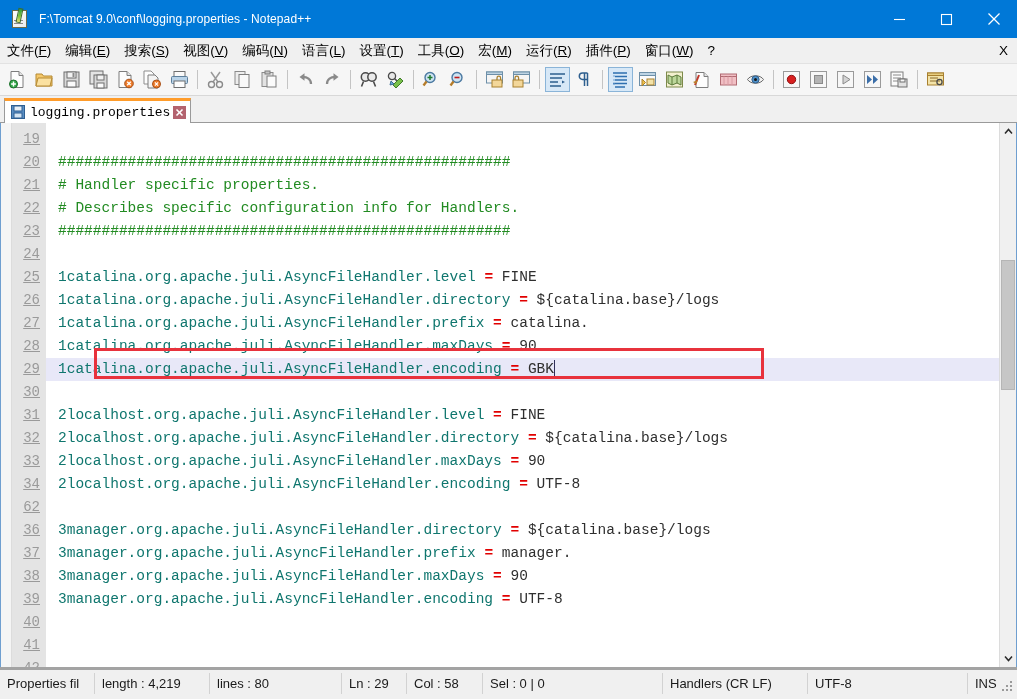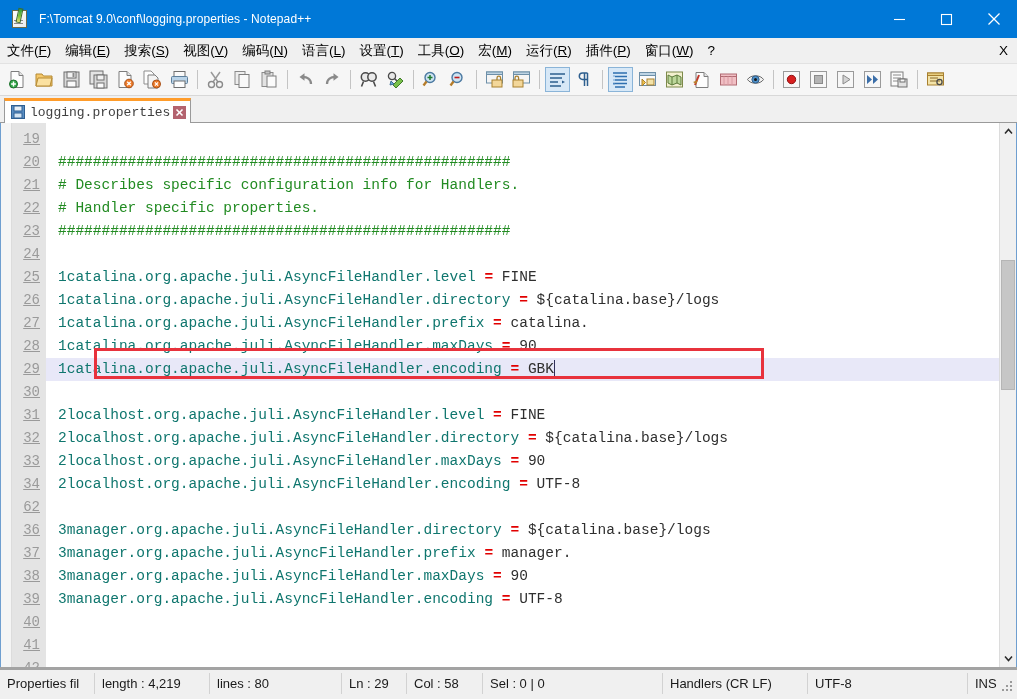--- a/index.html
+++ b/index.html
@@ -150,21 +150,21 @@
     align-items: center;
     padding: 0 4px 0 6px;
     box-sizing: border-box;
     position: relative;
     top: 1px;
   }
   .tab-save-icon { width: 14px; height: 14px; margin-right: 5px; flex:0 0 auto;}
   .tab-label {
     font-family: "Liberation Mono", monospace;
     font-size: 13px;
-    color: #404040;
+    color: #000000;
     white-space: nowrap;
   }
   .tab-close {
     width: 13px; height: 13px;
     margin-left: 3px;
     background: #b4636f;
     display: flex; align-items: center; justify-content: center;
     flex: 0 0 auto;
   }
 
@@ -659,22 +659,22 @@
           <div class="lnum">39</div>
           <div class="lnum">40</div>
           <div class="lnum">41</div>
           <div class="lnum">42</div>
         </div>
     </div>
 
     <div class="code-col" id="codecol">
       <div class="cline"></div>
         <div class="cline"><span class="tok-comment">####################################################</span></div>
+        <div class="cline"><span class="tok-comment"># Handler specific properties.</span></div>
         <div class="cline"><span class="tok-comment"># Describes specific configuration info for Handlers.</span></div>
-        <div class="cline"><span class="tok-comment"># Handler specific properties.</span></div>
         <div class="cline"><span class="tok-comment">####################################################</span></div>
         <div class="cline"></div>
         <div class="cline"><span class="tok-key">1catalina.org.apache.juli.AsyncFileHandler.level </span><span class="tok-eq">=</span><span class="tok-val"> FINE</span></div>
         <div class="cline"><span class="tok-key">1catalina.org.apache.juli.AsyncFileHandler.directory </span><span class="tok-eq">=</span><span class="tok-val"> ${catalina.base}/logs</span></div>
         <div class="cline"><span class="tok-key">1catalina.org.apache.juli.AsyncFileHandler.prefix </span><span class="tok-eq">=</span><span class="tok-val"> catalina.</span></div>
         <div class="cline"><span class="tok-key">1catalina.org.apache.juli.AsyncFileHandler.maxDays </span><span class="tok-eq">=</span><span class="tok-val"> 90</span></div>
         <div class="cline cur"><span class="tok-key">1catalina.org.apache.juli.AsyncFileHandler.encoding </span><span class="tok-eq">=</span><span class="tok-val"> GBK</span><span class="caret"></span></div>
         <div class="cline"></div>
         <div class="cline"><span class="tok-key">2localhost.org.apache.juli.AsyncFileHandler.level </span><span class="tok-eq">=</span><span class="tok-val"> FINE</span></div>
         <div class="cline"><span class="tok-key">2localhost.org.apache.juli.AsyncFileHandler.directory </span><span class="tok-eq">=</span><span class="tok-val"> ${catalina.base}/logs</span></div>

